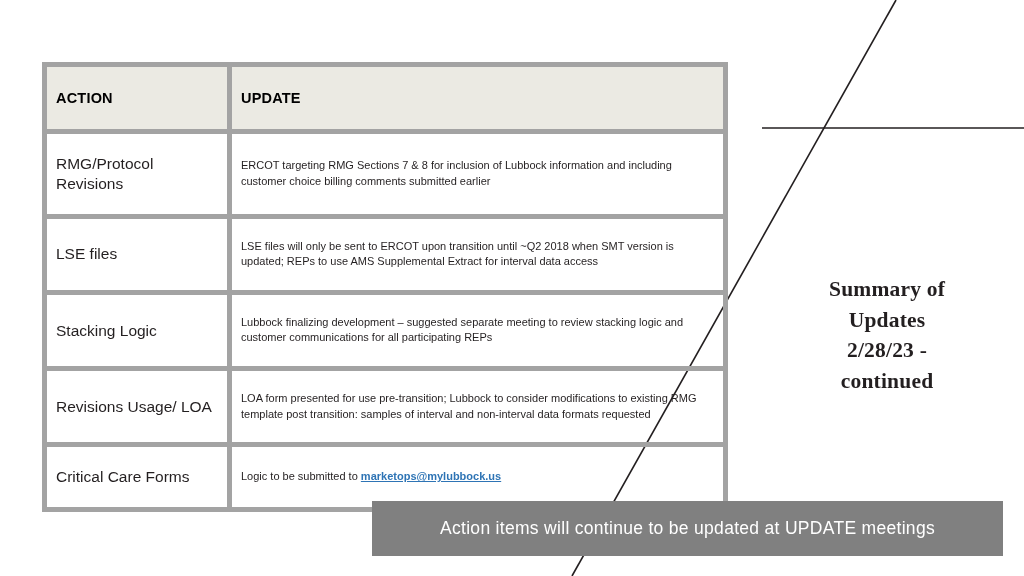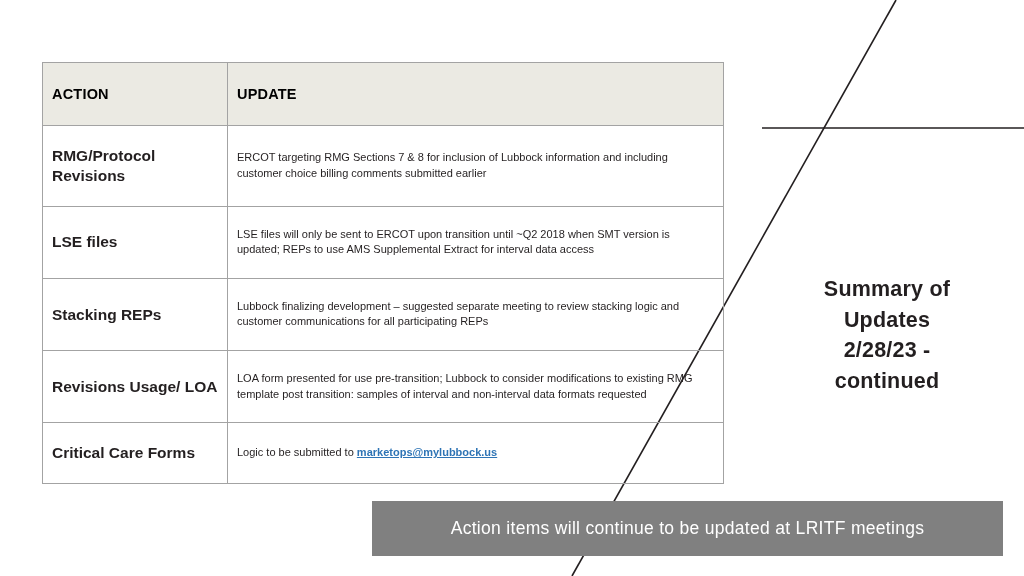--- a/index.html
+++ b/index.html
@@ -38,40 +38,40 @@
     left: 42px;
     top: 62px;
     width: 681px;
   }
   table.action-table {
     border-collapse: collapse;
     width: 681px;
     table-layout: fixed;
   }
   table.action-table td, table.action-table th {
-    border: 1px solid #a3a3a3;
+    border: 5px solid #a3a3a3;
     vertical-align: middle;
     padding: 20px 9px;
   }
   table.action-table thead th {
     background: #ebeae3;
     text-align: left;
     font-size: 14.5px;
     font-weight: bold;
     color: #000000;
     height: 22px;
     letter-spacing: 0.2px;
   }
   col.c1 { width: 185px; }
   col.c2 { width: 496px; }
 
   td.col-action {
     font-size: 15.5px;
     color: #231f20;
-    font-weight: bold;
+    font-weight: normal;
     line-height: 1.28;
     padding-left: 9px;
   }
   td.col-update {
     font-size: 11px;
     color: #231f20;
     line-height: 1.42;
     padding-left: 8px;
     padding-top: 7px;
     padding-bottom: 7px;
@@ -87,20 +87,21 @@
     position: absolute;
     left: 780px;
     top: 274px;
     width: 214px;
     text-align: center;
     font-size: 21.5px;
     font-weight: bold;
     color: #231f20;
     line-height: 1.43;
     letter-spacing: 0.2px;
+    font-family: Liberation Serif, serif;
   }
 
   
   .banner {
     position: absolute;
     left: 372px;
     top: 501px;
     width: 631px;
     height: 55px;
     background: #808080;
@@ -141,21 +142,21 @@
       <tbody>
         <tr>
           <td class="col-action">RMG/Protocol Revisions</td>
           <td class="col-update">ERCOT targeting RMG Sections 7 &amp; 8 for inclusion of Lubbock information and including customer choice billing comments submitted earlier</td>
         </tr>
         <tr>
           <td class="col-action">LSE files</td>
           <td class="col-update">LSE files will only be sent to ERCOT upon transition until ~Q2 2018 when SMT version is updated;  REPs to use AMS Supplemental Extract for interval data access</td>
         </tr>
         <tr>
-          <td class="col-action">Stacking REPs</td>
+          <td class="col-action">Stacking Logic</td>
           <td class="col-update">Lubbock finalizing development – suggested separate meeting to review stacking logic and customer communications for all participating REPs</td>
         </tr>
         <tr>
           <td class="col-action">Revisions Usage/ LOA</td>
           <td class="col-update">LOA form presented for use pre-transition;  Lubbock to consider modifications to existing RMG template post transition:  samples of interval and non-interval data formats requested</td>
         </tr>
         <tr>
           <td class="col-action">Critical Care Forms</td>
           <td class="col-update"><span>Logic to be submitted to </span><a class="link" href="#">marketops@mylubbock.us</a></td>
         </tr>
@@ -164,16 +165,16 @@
   </div>
 
   <div class="side-title">
     <div>Summary of</div>
     <div>Updates</div>
     <div>2/28/23 -</div>
     <div>continued</div>
   </div>
 
   <div class="banner">
-    <span class="banner-text">Action items will continue to be updated at LRITF meetings</span>
+    <span class="banner-text">Action items will continue to be updated at UPDATE meetings</span>
   </div>
 
 </div>
 
 </body></html>

